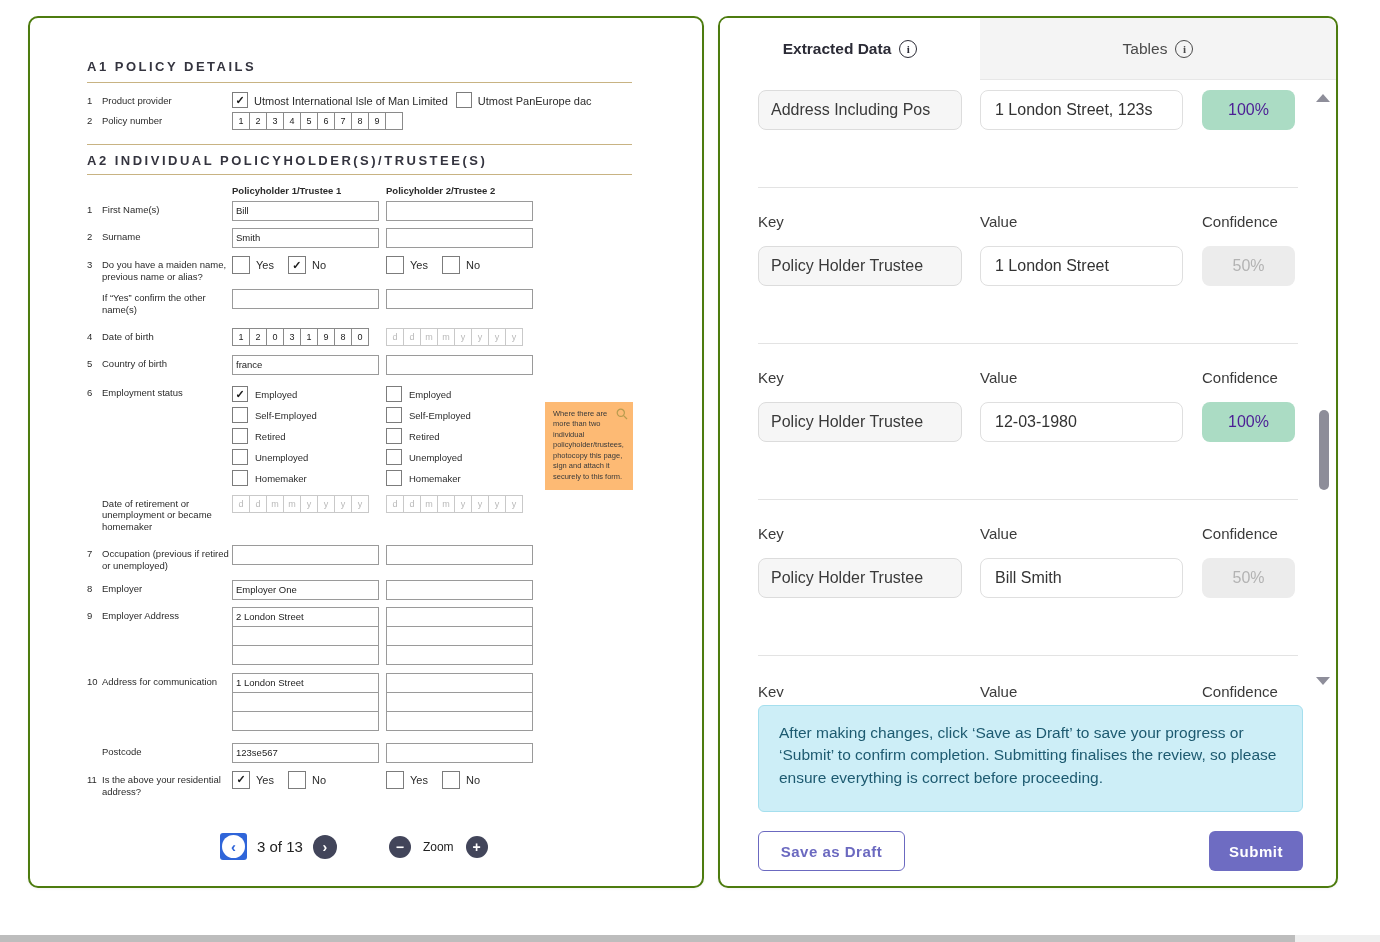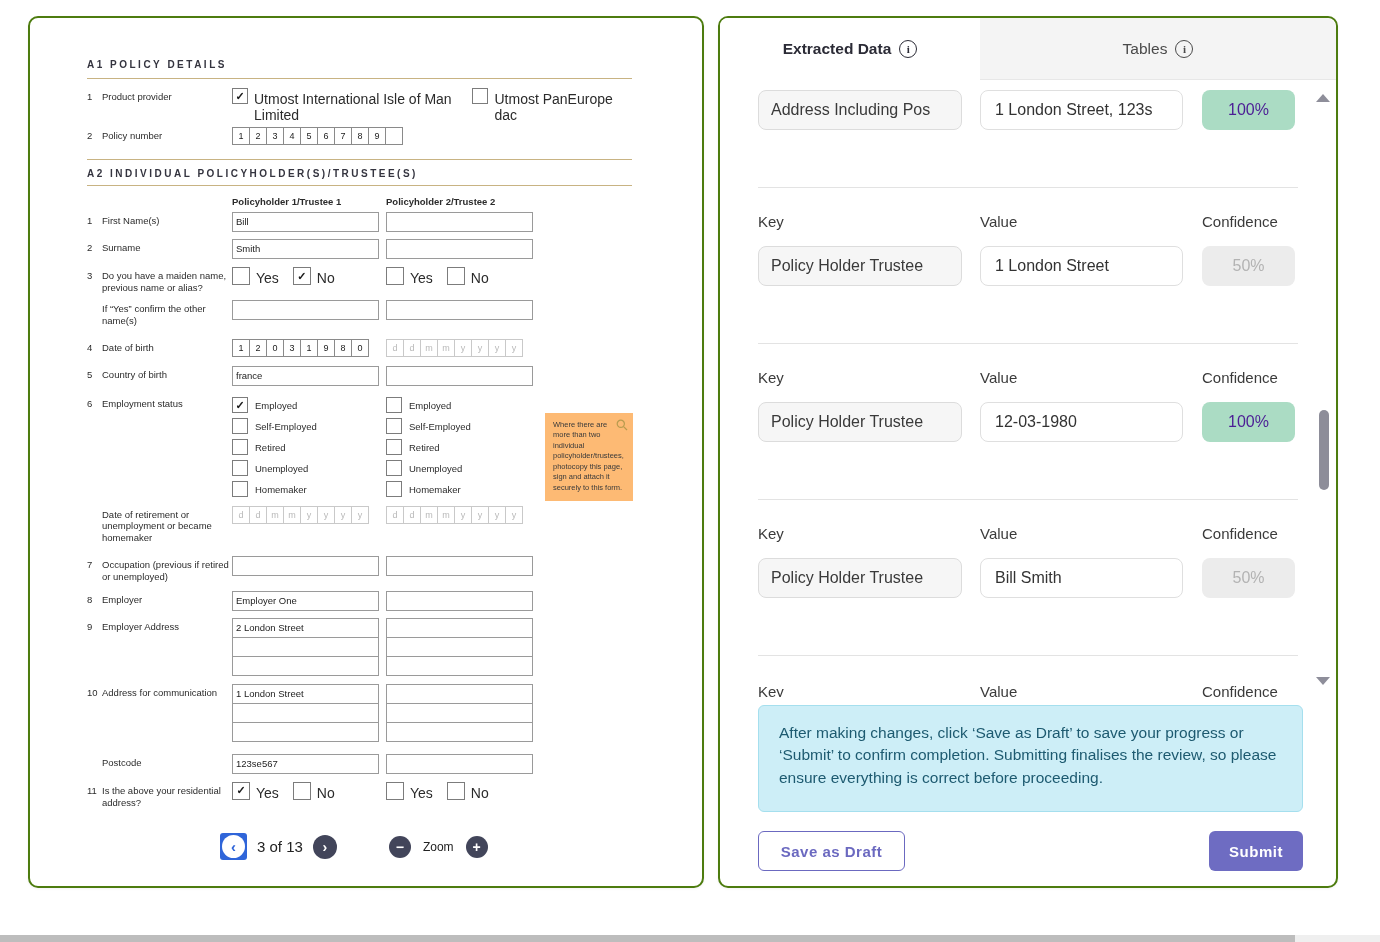--- a/index.html
+++ b/index.html
@@ -4,32 +4,32 @@
 <style>
   * { margin:0; padding:0; box-sizing:border-box; }
   html,body { width:1380px; height:942px; background:#fff; font-family:"Liberation Sans", sans-serif; overflow:hidden; }
   .page { position:relative; width:1380px; height:942px; background:#fff; }
   .card { position:absolute; top:16px; height:872px; background:#fff; border:2px solid #4d7c0f; border-radius:10px; box-shadow:0 1px 3px rgba(0,0,0,.05); }
   .doc-card { left:28px; width:676px; }
   .data-card { left:718px; width:620px; overflow:hidden; }
 
   
   .form { position:absolute; left:57px; top:41px; width:545px; color:#2b2b2b; }
-  .sec-head { font-size:10px; font-weight:700; letter-spacing:2.5px; color:#34343f; }
+  .sec-head { font-size:13px; font-weight:700; letter-spacing:2.5px; color:#34343f; }
   .gold-rule { border:none; border-top:1.5px solid #c8b383; margin:8px 0 0 0; }
   .frow { display:flex; align-items:flex-start; }
   .flabel { width:145px; flex:none; display:flex; gap:5px; font-size:9.5px; line-height:1.25; padding-top:3px; }
   .fnum { flex:none; width:10px; }
   .fcol { width:147px; flex:none; margin-right:7px; }
   .fcol2 { width:147px; flex:none; }
   .tbox { height:20px; border:1px solid #9a9a9a; background:#fff; font-size:9.5px; line-height:18px; padding:0 3px; color:#222; overflow:hidden; }
   .tbox.stack { margin-top:-1px; }
   .cb { display:inline-flex; width:16px; height:16px; border:1px solid #7c7c7c; background:#fff; align-items:center; justify-content:center; font-size:11px; font-weight:700; color:#1b1b1b; flex:none; }
   .cb.big { width:18px; height:18px; }
-  .cb-label { font-size:14px; margin:3px 14px 0 6px; }
+  .cb-label { font-size:11px; margin:3px 14px 0 6px; }
   .digits { display:flex; }
   .dcell { width:18px; height:18px; border:1px solid #8a8a8a; margin-right:-1px; text-align:center; font-size:9px; line-height:17px; color:#222; background:#fff; flex:none; }
   .dcell.ph { border-color:#c9c9c9; color:#b9b9b9; }
   .colheads { display:flex; margin:10px 0 5px 0; }
   .colheads .h { width:147px; margin-right:7px; font-size:9.5px; font-weight:700; }
   .ckline { display:flex; align-items:center; height:21px; }
   .ckline .cb { margin-right:7px; }
   .ckline .lbl { font-size:9.5px; }
   .emp-row { position:relative; }
   .side-note { position:absolute; left:458px; top:18px; width:88px; background:#fdba74; padding:7px 8px 8px 8px; font-size:7.5px; line-height:1.4; color:#3a3a3a; }

